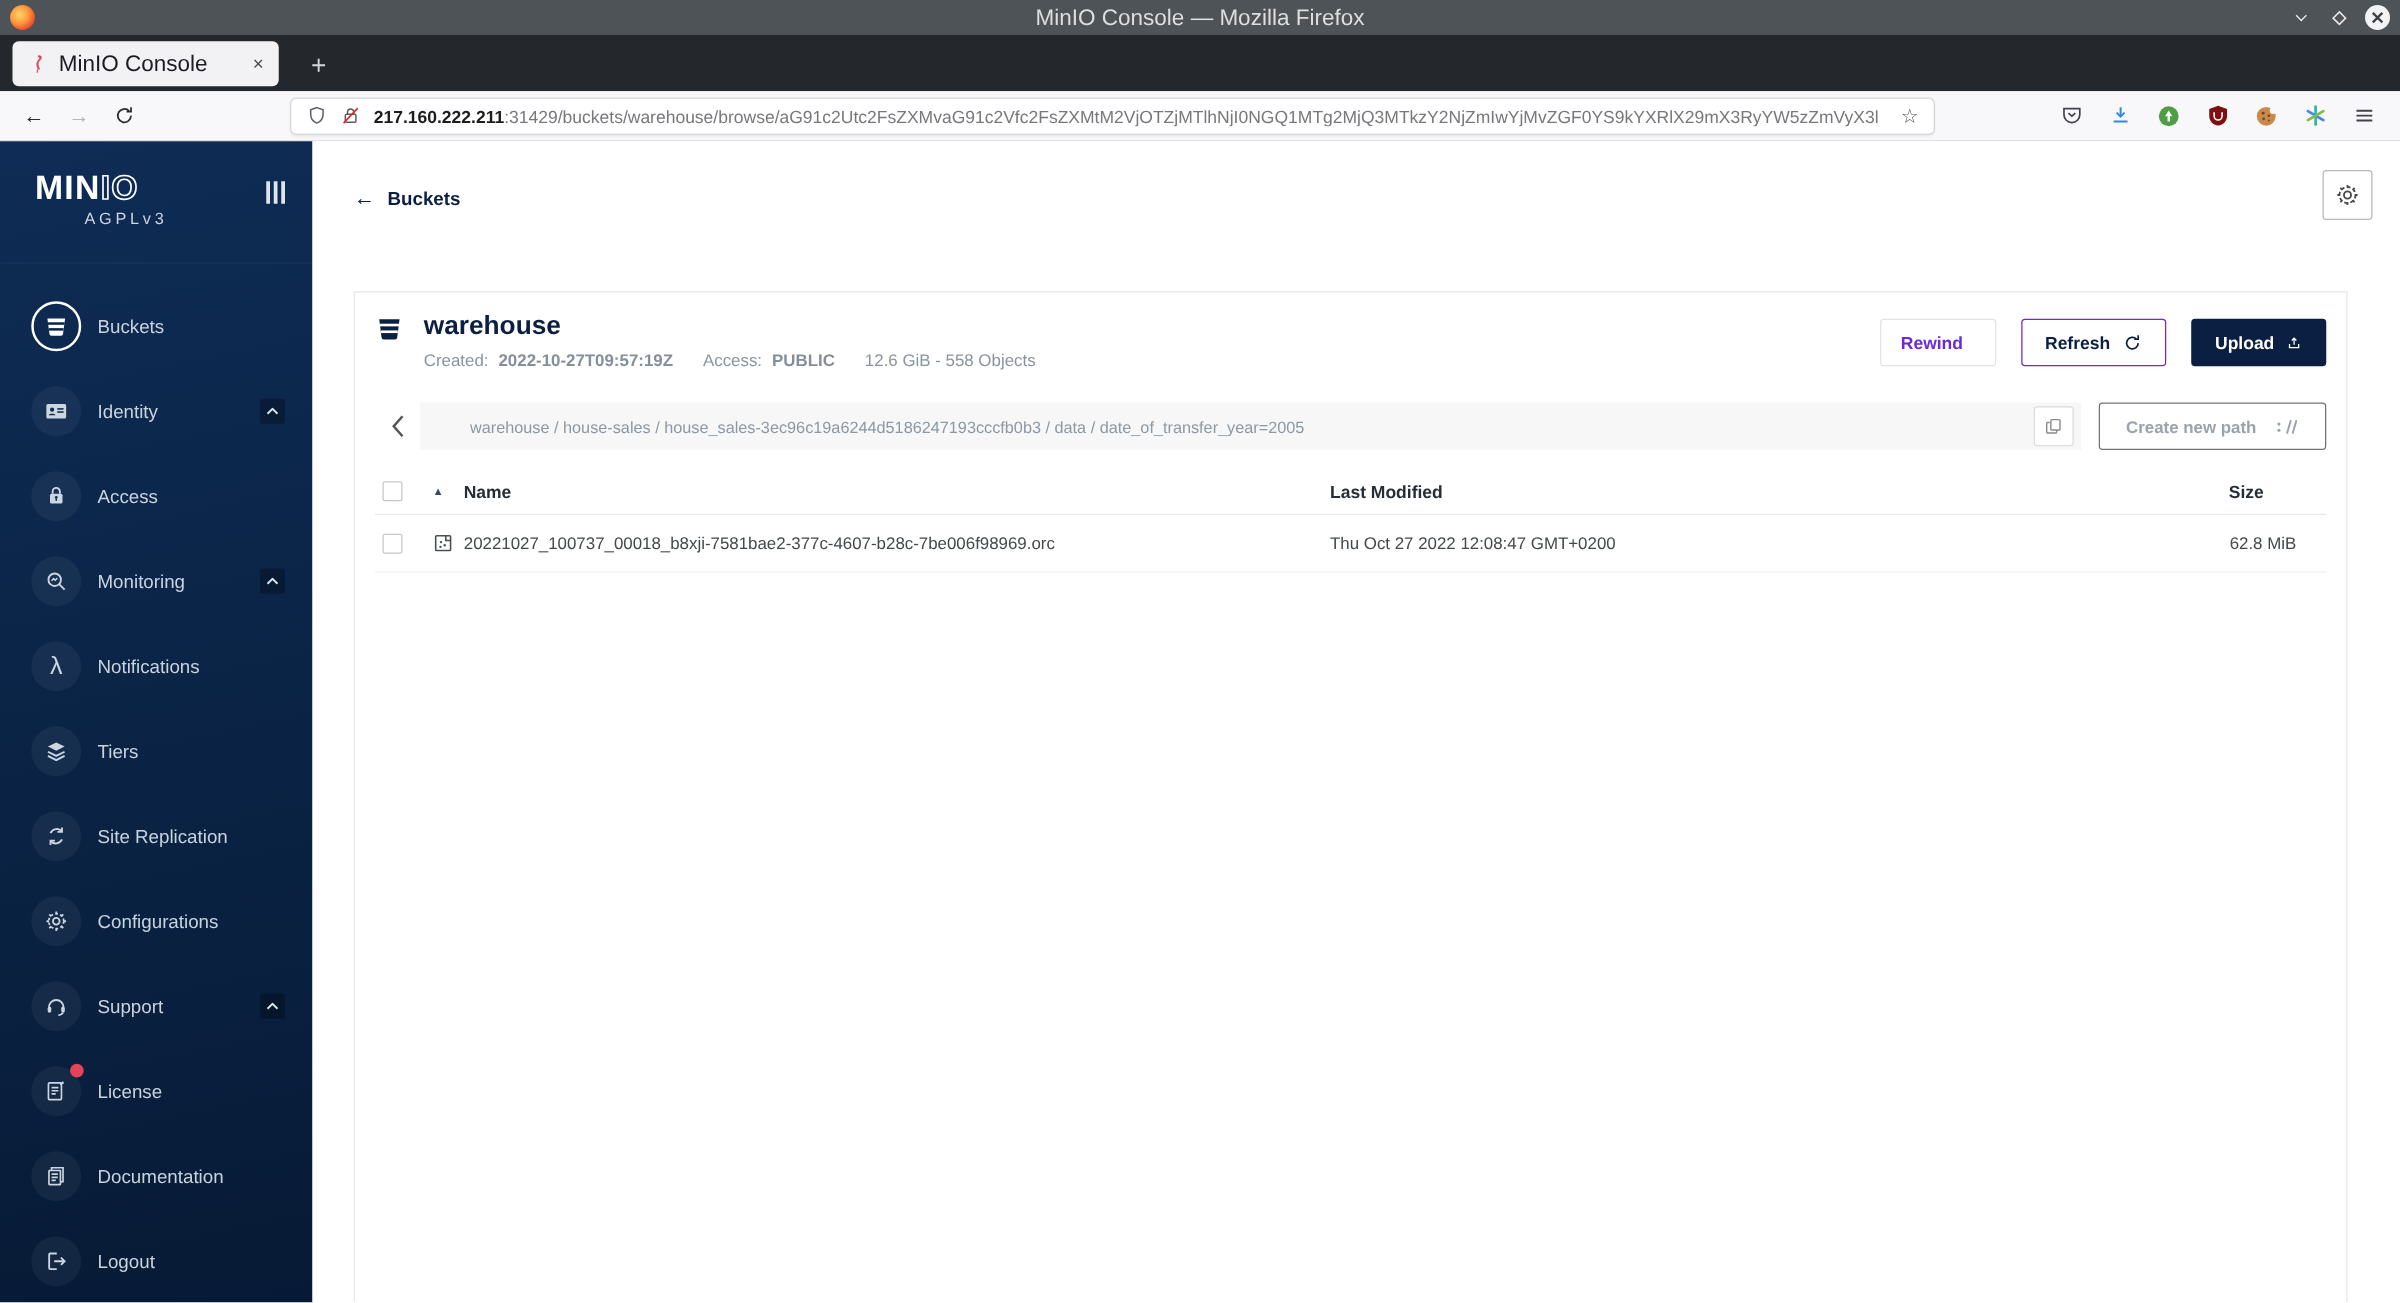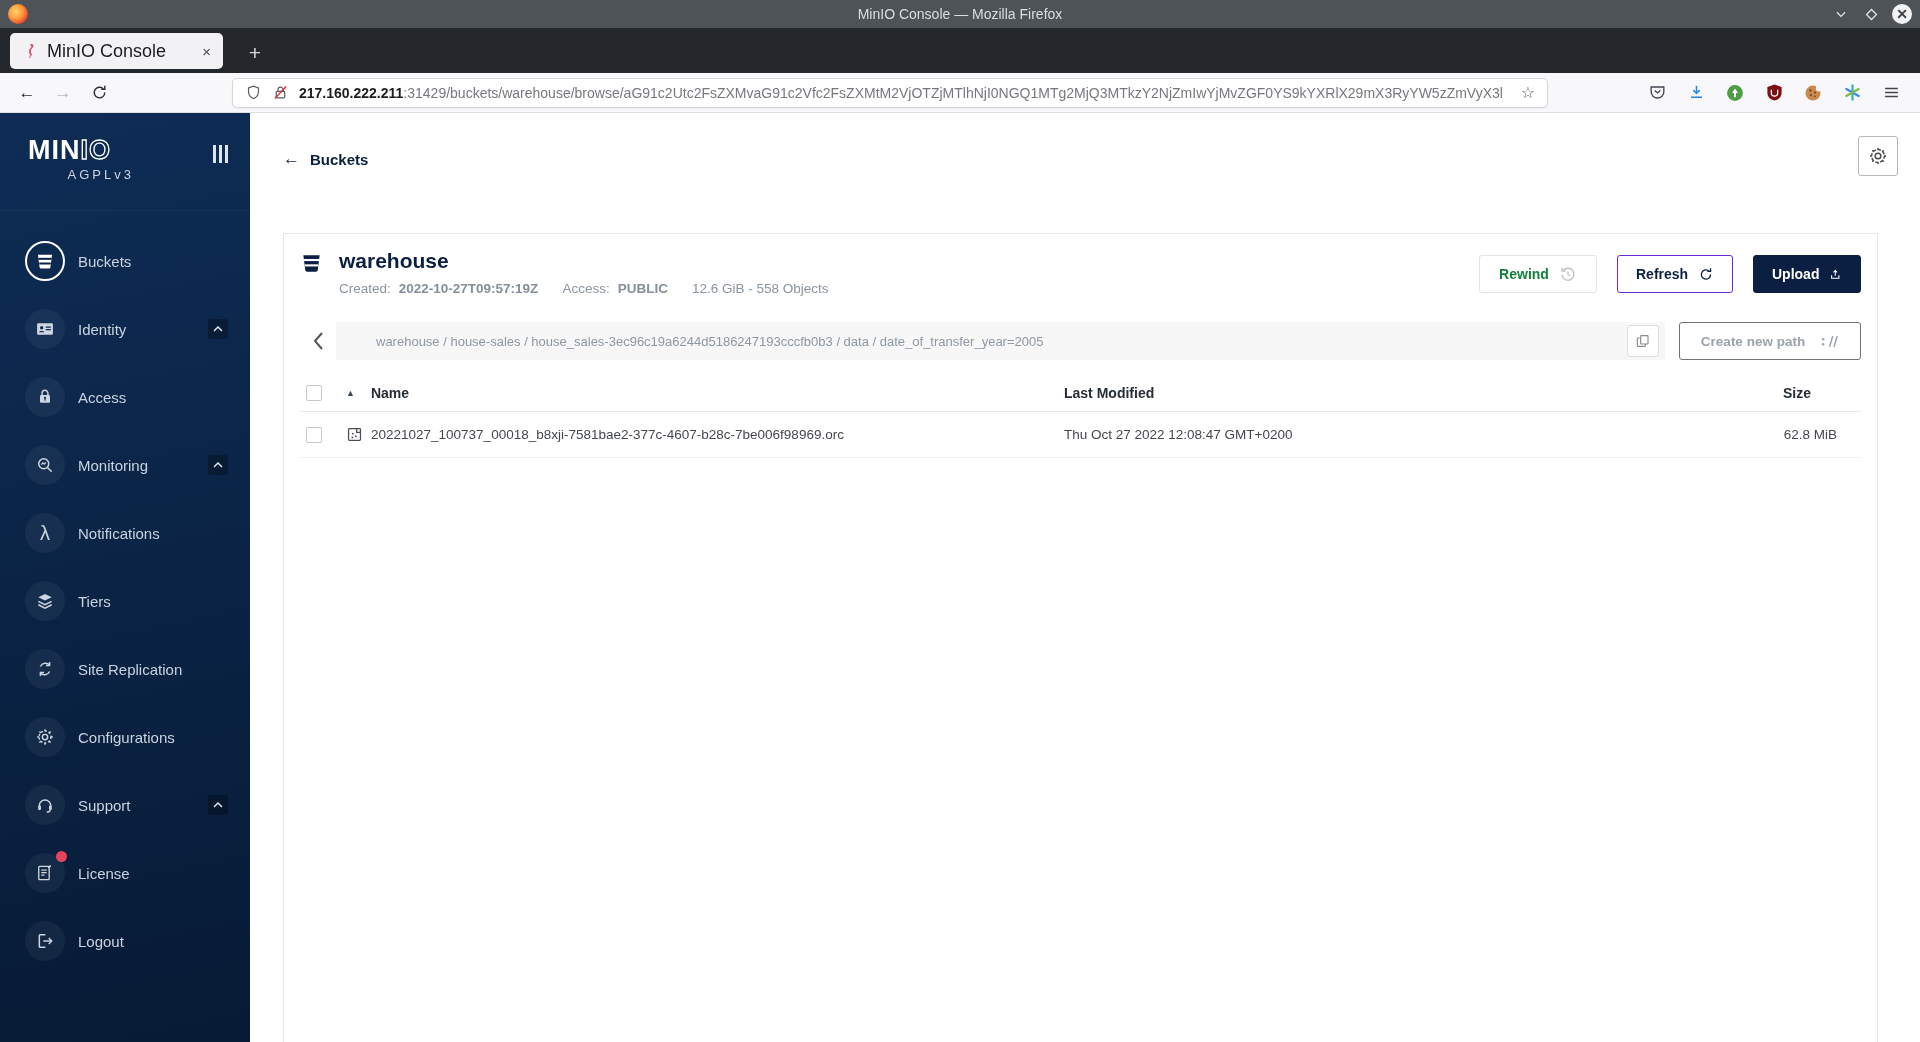--- a/index.html
+++ b/index.html
@@ -4,21 +4,21 @@
 <style>
   * { margin:0; padding:0; box-sizing:border-box; }
   html,body { width:1920px; height:1042px; overflow:hidden; background:#fff;
     font-family:"Liberation Sans", sans-serif; }
 
   
   .titlebar { position:relative; height:28px; background:#4d5356; display:flex;
     align-items:center; justify-content:center; }
   .ff-logo { position:absolute; left:8px; top:4px; width:20px; height:20px; border-radius:50%;
     background:radial-gradient(circle at 38% 38%, #ffd567 0%, #ff9a3d 40%, #e8452c 75%, #a81d4e 100%); }
-  .win-title { color:#dcdee0; font-size:14px; }
+  .win-title { color:#dcdee0; font-size:18px; }
   .win-controls { position:absolute; right:8px; top:0; height:28px; display:flex; align-items:center; gap:12px; }
   .wc { width:18px; height:18px; display:flex; align-items:center; justify-content:center; }
   .wc svg { display:block; }
   .wc-close { width:20px; height:20px; background:#f2f3f4; border-radius:50%; color:#3b4043;
     font-size:14px; font-weight:700; line-height:20px; text-align:center; }
 
   
   .tabstrip { height:45px; background:#24282c; display:flex; align-items:flex-end; padding:0 0 4px 10px; }
   .tab { width:213px; height:36px; background:#f2f2f4; border-radius:5px; display:flex;
     align-items:center; padding:0 10px 0 12px; }
@@ -87,21 +87,21 @@
   .bucket-id { display:flex; gap:16px; }
   .bucket-title { font-size:21px; font-weight:600; color:#0b1f42; line-height:24px; }
   .bucket-meta { margin-top:8px; font-size:13.5px; color:#8a949e; display:flex; gap:10px; align-items:center; }
   .bucket-meta b { font-weight:700; color:#848f9b; }
   .meta-group { display:flex; gap:8px; }
   .meta-usage { margin-left:14px; }
   .btns { display:flex; gap:20px; margin-top:6px; }
   .btn { height:38px; border-radius:3px; font-size:14px; font-weight:600; display:flex; align-items:center;
     justify-content:center; gap:10px; padding:0 18px; background:#fff;
     font-family:"Liberation Sans",sans-serif; }
-  .btn-disabled { border:1px solid #e4e4e4; color:#15803d; width:118px; }
+  .btn-disabled { border:1px solid #e4e4e4; color:#6d28d9; width:93px; }
   .btn-outline  { border:1px solid #6d28d9; color:#0b1f42; width:116px; }
   .btn-solid    { border:1px solid #0b1f42; background:#0b1f42; color:#fff; width:108px; }
 
   .browse-row { margin-top:26px; display:flex; align-items:center; }
   .crumb-back { width:36px; height:38px; display:flex; align-items:center; justify-content:center; background:#fff; }
   .crumb-bar { flex:1; height:38px; background:#f7f7f7; display:flex; align-items:center;
     padding:0 4px 0 40px; }
   .crumb-text { flex:1; font-size:13px; color:#8d98a3; white-space:nowrap; overflow:hidden; }
   .copy-btn { width:32px; height:32px; border:1px solid #dcdcdc; border-radius:3px; background:#fff;
     display:flex; align-items:center; justify-content:center; margin-right:2px; }
@@ -366,20 +366,30 @@
             <span class="badge-dot"></span>
             <svg width="20" height="20" viewBox="0 0 24 24" fill="none" stroke="#cdd6e0" stroke-width="1.6">
               <rect x="4.5" y="4" width="12.5" height="16" rx="1"></rect>
               <path d="M7.5 8.5h6.5M7.5 11.5h6.5M7.5 14.5h4"></path>
               <path d="M15 4.5l3.5-2 1 1.8-3.5 2z" fill="#cdd6e0" stroke="none"></path>
             </svg>
           </span>
         <span class="lbl">License</span>
       </div>
 
+      <div class="itm">
+        <span class="circ">
+            <svg width="20" height="20" viewBox="0 0 24 24" fill="none" stroke="#cdd6e0" stroke-width="1.6">
+              <path d="M7.5 6.5V3.8h11v13.5h-2.8"></path>
+              <rect x="5" y="6.5" width="11" height="13.5" rx="0.5"></rect>
+              <path d="M7.5 10h6M7.5 13h6M7.5 16h4"></path>
+            </svg>
+          </span>
+        <span class="lbl">Documentation</span>
+      </div>
 
       <div class="itm">
         <span class="circ">
             <svg width="20" height="20" viewBox="0 0 24 24" fill="none" stroke="#cdd6e0" stroke-width="1.8">
               <path d="M12.5 4.5H6.2a1 1 0 0 0-1 1v13a1 1 0 0 0 1 1h6.3"></path>
               <path d="M10 12h9.5"></path>
               <polyline points="16.5,8.5 20,12 16.5,15.5"></polyline>
             </svg>
           </span>
         <span class="lbl">Logout</span>

